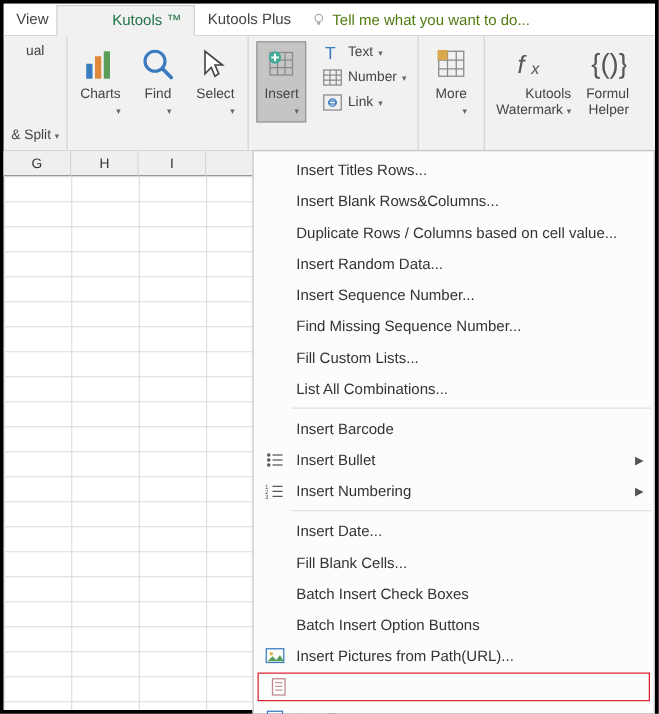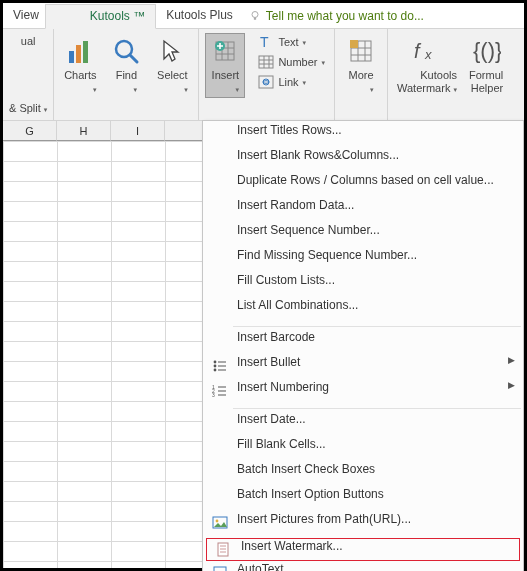--- a/index.html
+++ b/index.html
@@ -34,21 +34,21 @@
   .colhdrs { display: flex; background: #e6e6e6; height: 20px; }
   .colhdr { width: 54px; border-right: 1px solid #d4d4d4; border-bottom: 1px solid #999; font-size: 11px; color: #333; text-align: center; line-height: 20px; background: #efefef; }
   .gridarea { position: absolute; top: 118px; left: 0; right: 0; bottom: 0; background: #fff; }
   .gridlines { position: absolute; top: 20px; left: 0; right: 0; bottom: 0;
     background-image: linear-gradient(to right, #d9d9d9 1px, transparent 1px),
                       linear-gradient(to bottom, #d9d9d9 1px, transparent 1px);
     background-size: 54px 20px; }
 
   
   .menu { position: absolute; left: 199px; top: 117px; width: 322px; background: #fcfcfc; border: 1px solid #c6c6c6; box-shadow: 2px 2px 4px rgba(0,0,0,0.2); padding: 2px 0; }
-  .mitem { display: flex; align-items: flex-start; height: 25px; font-size: 12px; color: #333; cursor: pointer; padding: 0 18px 0 4px; position: relative; }
+  .mitem { display: flex; align-items: center; height: 25px; font-size: 12px; color: #333; cursor: pointer; padding: 0 18px 0 4px; position: relative; }
   .micon { width: 26px; height: 22px; display: flex; align-items: center; justify-content: center; flex-shrink: 0; }
   .mlabel { flex: 1; padding-left: 4px; }
   .marrow { position: absolute; right: 8px; font-size: 9px; color: #555; }
   .msep { height: 1px; background: #e1e1e1; margin: 3px 2px 3px 30px; }
   .highlight { border: 1.5px solid #d23; margin: 1px 3px; height: 23px; }
 
 </style>
 </head>
 <body>
 
@@ -329,21 +329,20 @@
     </div>
     <div class="mitem highlight">
       <span class="micon">
           <svg width="16" height="16" viewBox="0 0 16 16">
             <rect x="2" y="1" width="10" height="13" fill="#fff" stroke="#b88"></rect>
             <line x1="4" y1="4" x2="10" y2="4" stroke="#c99"></line>
             <line x1="4" y1="7" x2="10" y2="7" stroke="#c99"></line>
             <line x1="4" y1="10" x2="10" y2="10" stroke="#c99"></line>
           </svg>
         </span>
-      <span class="mlabel">Insert Watermark...</span>
     </div>
     <div class="mitem">
       <span class="micon">
           <svg width="16" height="16" viewBox="0 0 16 16">
             <rect x="2" y="2" width="12" height="12" fill="none" stroke="#3a7bbf"></rect>
             <text x="4" y="12" font-size="9" fill="#3a7bbf">A</text>
           </svg>
         </span>
       <span class="mlabel">AutoText</span>
     </div>

